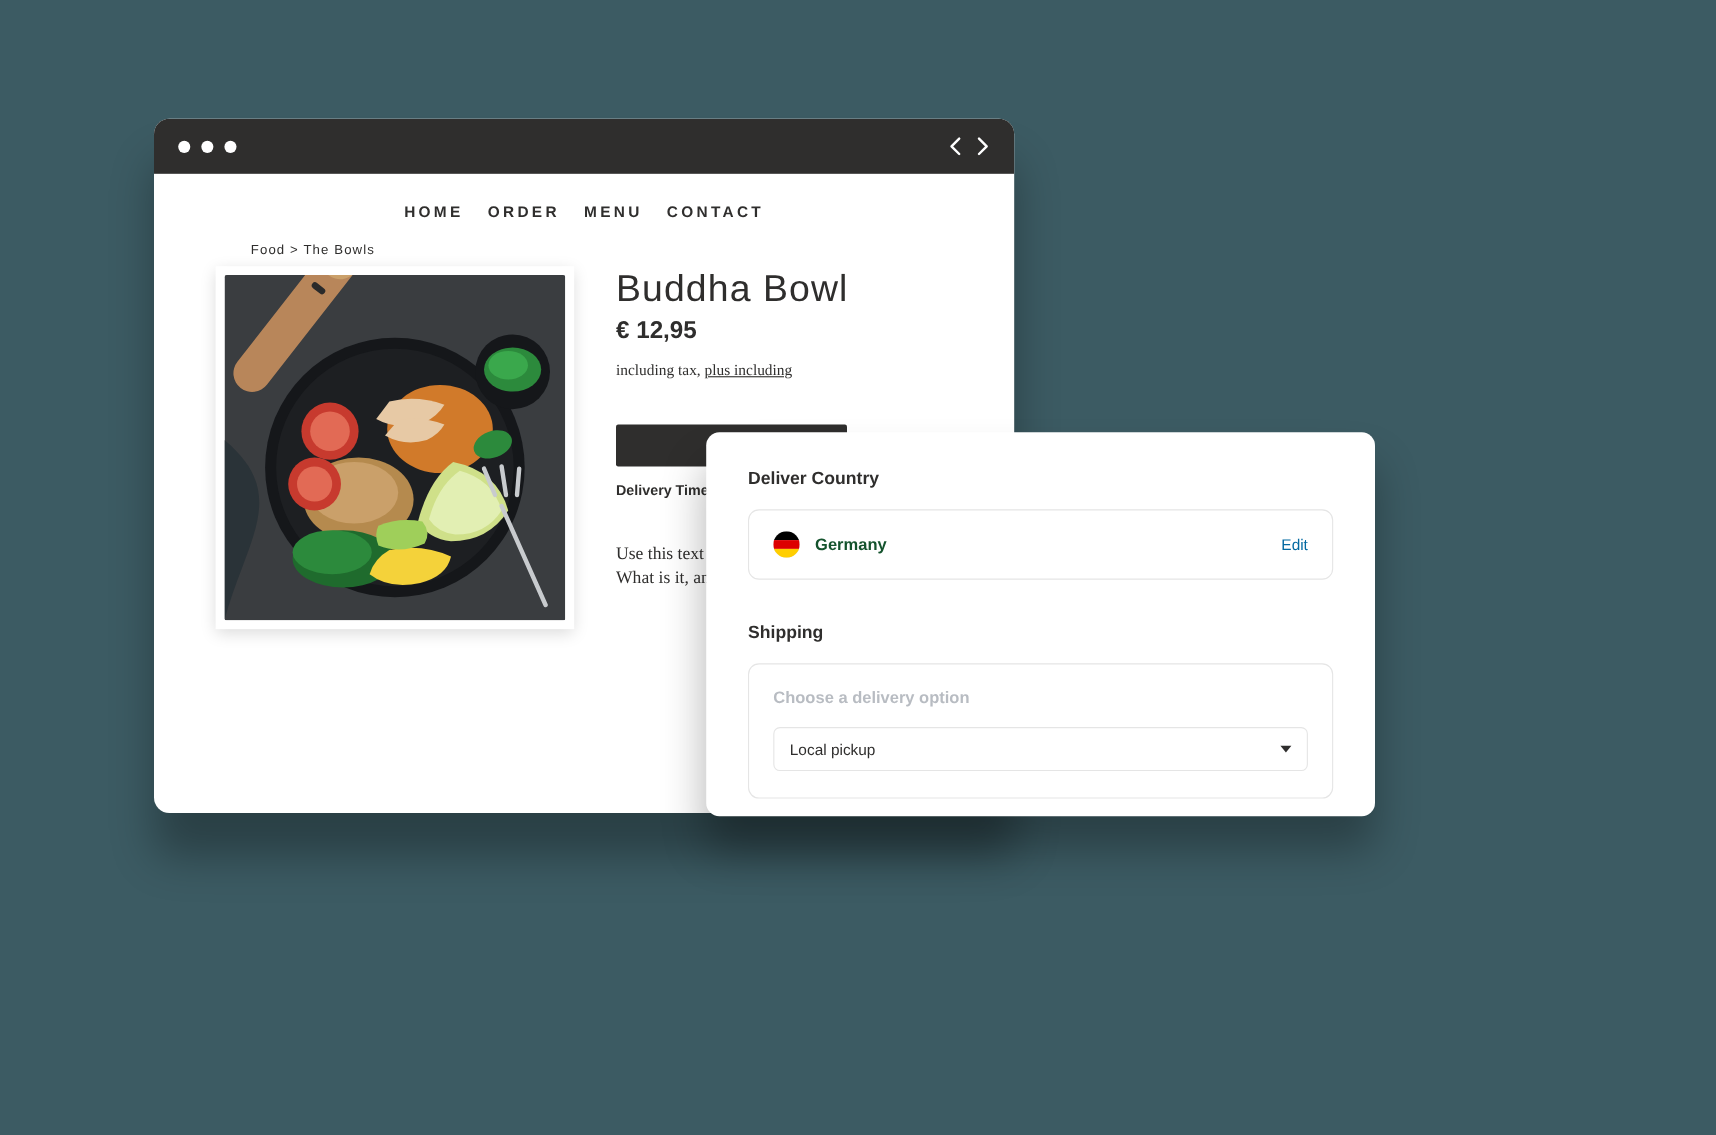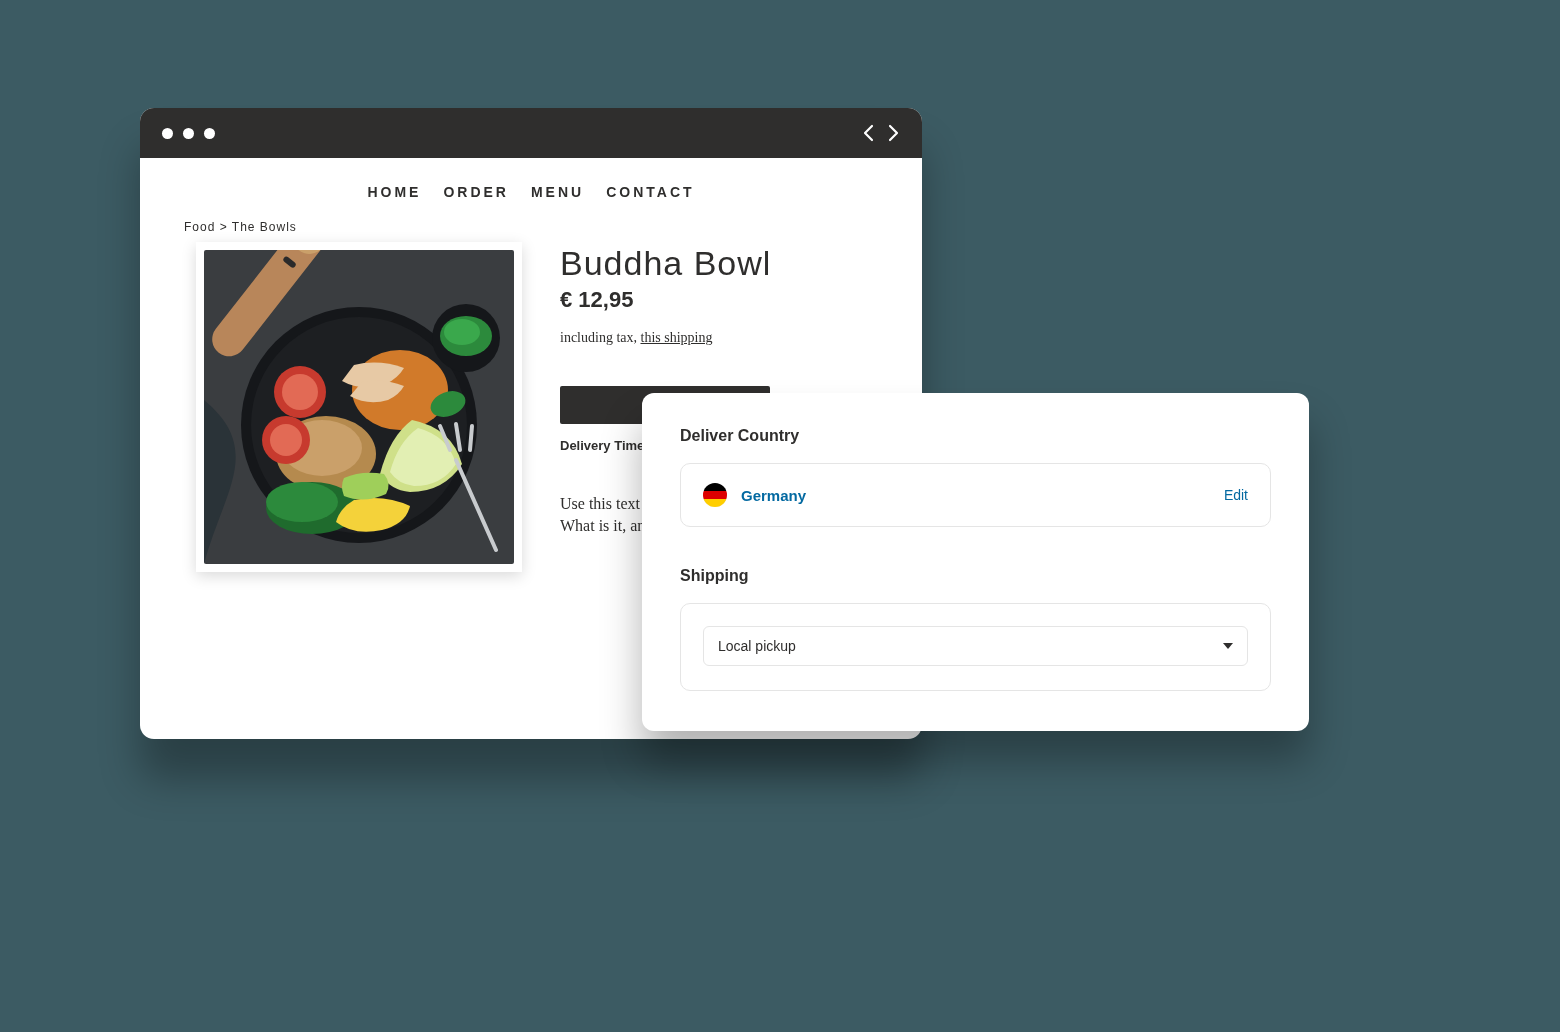--- a/index.html
+++ b/index.html
@@ -46,21 +46,21 @@
     padding: 26px 0 20px;
     font-family: -apple-system, BlinkMacSystemFont, 'Segoe UI', Arial, sans-serif;
     letter-spacing: 3px;
     font-weight: 600;
     font-size: 14px;
     color: #2f2e2d;
   }
   .menu span { cursor: pointer; }
 
   .crumb {
-    padding: 0 0 8px 44px;
+    padding: 0 0 8px 88px;
     font-family: -apple-system, BlinkMacSystemFont, 'Segoe UI', Arial, sans-serif;
     font-size: 12px;
     letter-spacing: 1px;
     color: #2f2e2d;
   }
 
   .product {
     display: flex;
     padding: 0 56px;
     gap: 38px;
@@ -116,25 +116,25 @@
     font-size: 16px;
     line-height: 1.4;
     color: #2f2e2d;
   }
 
   
   .card {
     position: absolute;
     left: 642px;
     top: 393px;
-    width: 667px;
+    width: 608px;
     background: #fff;
     border-radius: 12px;
     box-shadow: 0 30px 40px rgba(0,0,0,0.30);
-    padding: 34px 38px 40px;
+    padding: 34px 38px 16px;
     font-family: -apple-system, BlinkMacSystemFont, 'Segoe UI', Arial, sans-serif;
   }
   .card h3 {
     font-size: 16px;
     font-weight: 700;
     color: #2f2e2d;
     margin-bottom: 18px;
   }
   .country-row {
     border: 1px solid #e5e5e5;
@@ -148,21 +148,21 @@
   }
   .country-left { display: flex; align-items: center; gap: 14px; }
   .flag {
     width: 24px; height: 24px; border-radius: 50%; overflow: hidden; position: relative;
     box-shadow: 0 0 0 0.5px rgba(0,0,0,0.15) inset;
   }
   .flag div { position:absolute; left:0; right:0; height:33.34%; }
   .flag .b1{ top:0; background:#000; }
   .flag .b2{ top:33.33%; background:#dd0000; }
   .flag .b3{ top:66.66%; background:#ffce00; }
-  .cname { font-weight:700; font-size:15px; color:#0369a1; }
+  .cname { font-weight:700; font-size:15px; color:#14532d; }
   .edit { font-size:14px; color:#0369a1; cursor:pointer; }
 
   .ship-box {
     border: 1px solid #e5e5e5;
     border-radius: 10px;
     padding: 22px 22px 24px;
   }
   .ship-label {
     color: #b8bcc2;
     font-size: 15px;
@@ -265,21 +265,21 @@
             <line x1="266" y1="200" x2="268" y2="176"></line>
           </g>
         </svg>
       </div>
     </div>
 
     <div class="details">
       <h1 class="ptitle">Buddha Bowl</h1>
       <div class="price">€ 12,95</div>
       <div class="tax">
-        <span>including tax, </span><a href="#">this shipping</a>
+        <span>including tax, </span><a href="#">plus including</a>
       </div>
       <div class="cta"></div>
       <div class="delivery">Delivery Time 1</div>
       <div class="desc">
         <div>Use this text</div>
         <div>What is it, an</div>
       </div>
     </div>
   </div>
 </div>
@@ -293,18 +293,19 @@
           <div class="b2"></div>
           <div class="b3"></div>
       </div>
       <span class="cname">Germany</span>
     </div>
     <span class="edit">Edit</span>
   </div>
 
   <h3>Shipping</h3>
   <div class="ship-box">
+    <div class="ship-label">Choose a delivery option</div>
     <div class="select">
       <span>Local pickup</span>
       <span class="caret"></span>
     </div>
   </div>
 </div>
 
 </body></html>

